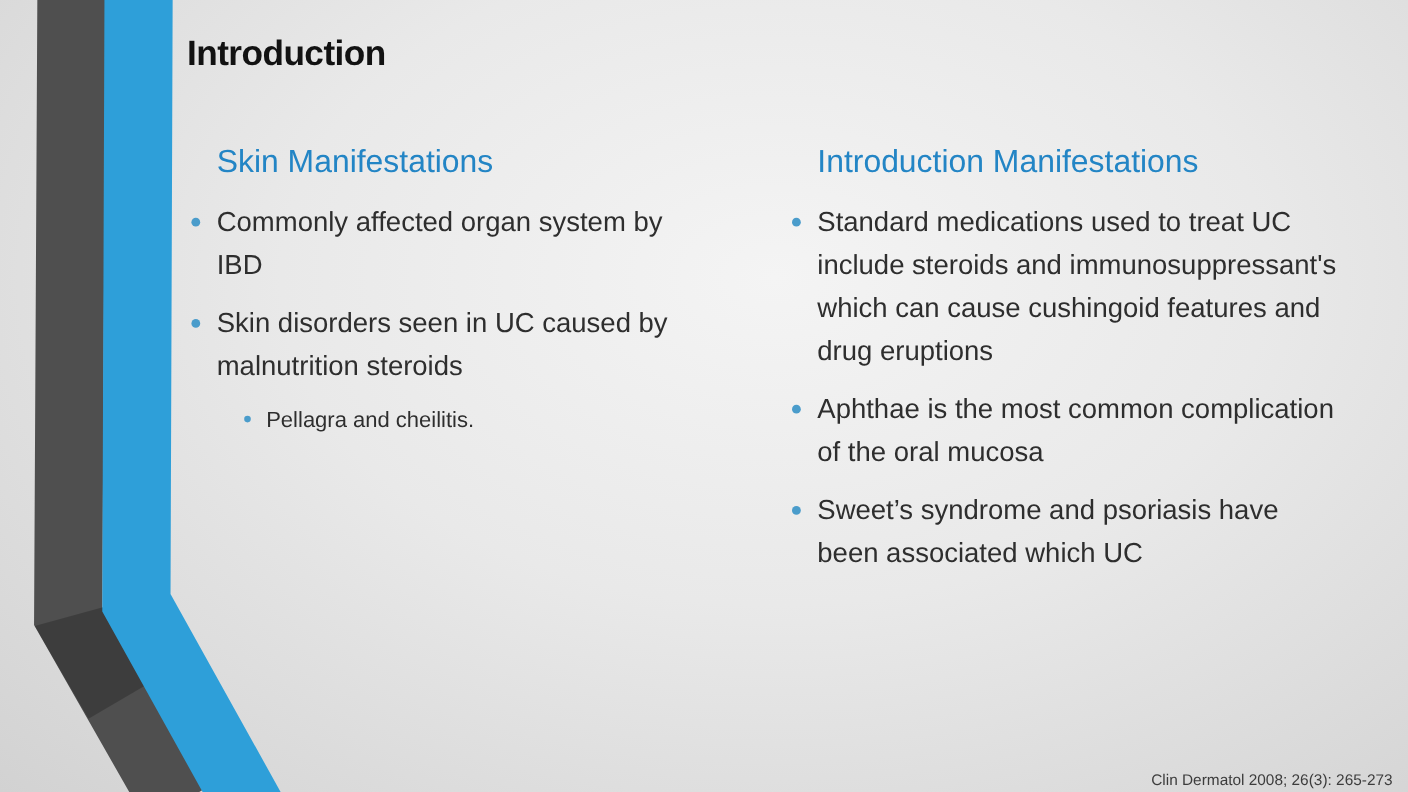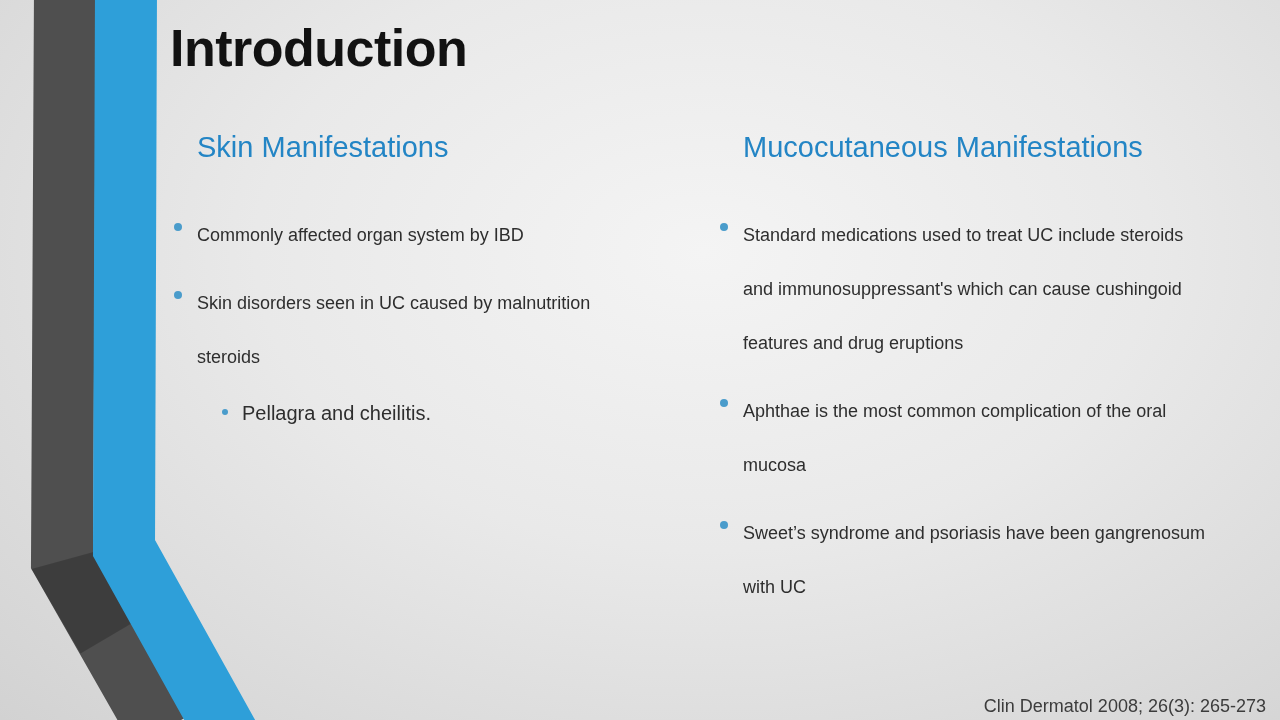--- a/index.html
+++ b/index.html
@@ -33,46 +33,46 @@
     stroke-width: 62;
     stroke-miterlimit: 10;
   }
   .band-fold {
     fill: rgba(0,0,0,0.22);
   }
   .title {
     position: absolute;
     left: 170px;
     top: 22px;
-    font-size: 52px;
+    font-size: 32px;
     line-height: 52px;
     font-weight: 700;
     color: #121212;
     letter-spacing: -0.5px;
   }
   .col {
     position: absolute;
     top: 130px;
   }
   .col-left  { left: 172px; width: 455px; }
   .col-right { left: 718px; width: 500px; }
   .col-heading {
     font-size: 29px;
     line-height: 34px;
     font-weight: 400;
     color: var(--heading-blue, #2385c5);
-    margin: 0 0 44px 25px;
+    margin: 0 0 19px 25px;
   }
   ul.bullets { list-style: none; }
   li.bullet {
     position: relative;
     padding-left: 25px;
     margin-bottom: 14px;
-    font-size: 18px;
-    line-height: 54px;
+    font-size: 25px;
+    line-height: 39px;
     color: var(--body-text, #2e2e2e);
   }
   li.bullet .dot {
     position: absolute;
     left: 2px;
     top: 15px;
     width: 8px;
     height: 8px;
     border-radius: 50%;
     background: var(--bullet-blue, #4a9ccb);
@@ -86,21 +86,21 @@
   }
   li.bullet.l2 .dot {
     width: 6px;
     height: 6px;
     top: 11px;
   }
   .footer {
     position: absolute;
     right: 14px;
     bottom: 3px;
-    font-size: 18px;
+    font-size: 14px;
     color: #3c3c3c;
   }
 </style>
 </head>
 <body>
 
 <div class="slide">
 
   <svg class="ribbon" viewBox="0 0 1280 720" width="1280" height="720">
 
@@ -125,32 +125,32 @@
         <span class="bullet-text">Skin disorders seen in UC caused by malnutrition steroids</span>
       </li>
       <li class="bullet l2">
         <span class="dot"></span>
         <span class="bullet-text">Pellagra and cheilitis.</span>
       </li>
     </ul>
   </section>
 
   <section class="col col-right">
-    <h2 class="col-heading">Mucocutaneous Manifestations</h2>
+    <h2 class="col-heading">Introduction Manifestations</h2>
     <ul class="bullets">
       <li class="bullet l1">
         <span class="dot"></span>
         <span class="bullet-text">Standard medications used to treat UC include steroids and immunosuppressant's which can cause cushingoid features and drug eruptions</span>
       </li>
       <li class="bullet l1">
         <span class="dot"></span>
         <span class="bullet-text">Aphthae is the most common complication of the oral mucosa</span>
       </li>
       <li class="bullet l1">
         <span class="dot"></span>
-        <span class="bullet-text">Sweet’s syndrome and psoriasis have been gangrenosum with UC</span>
+        <span class="bullet-text">Sweet’s syndrome and psoriasis have been associated which UC</span>
       </li>
     </ul>
   </section>
 
   <div class="footer">Clin Dermatol 2008; 26(3): 265-273</div>
 
 </div>
 
 </body></html>

